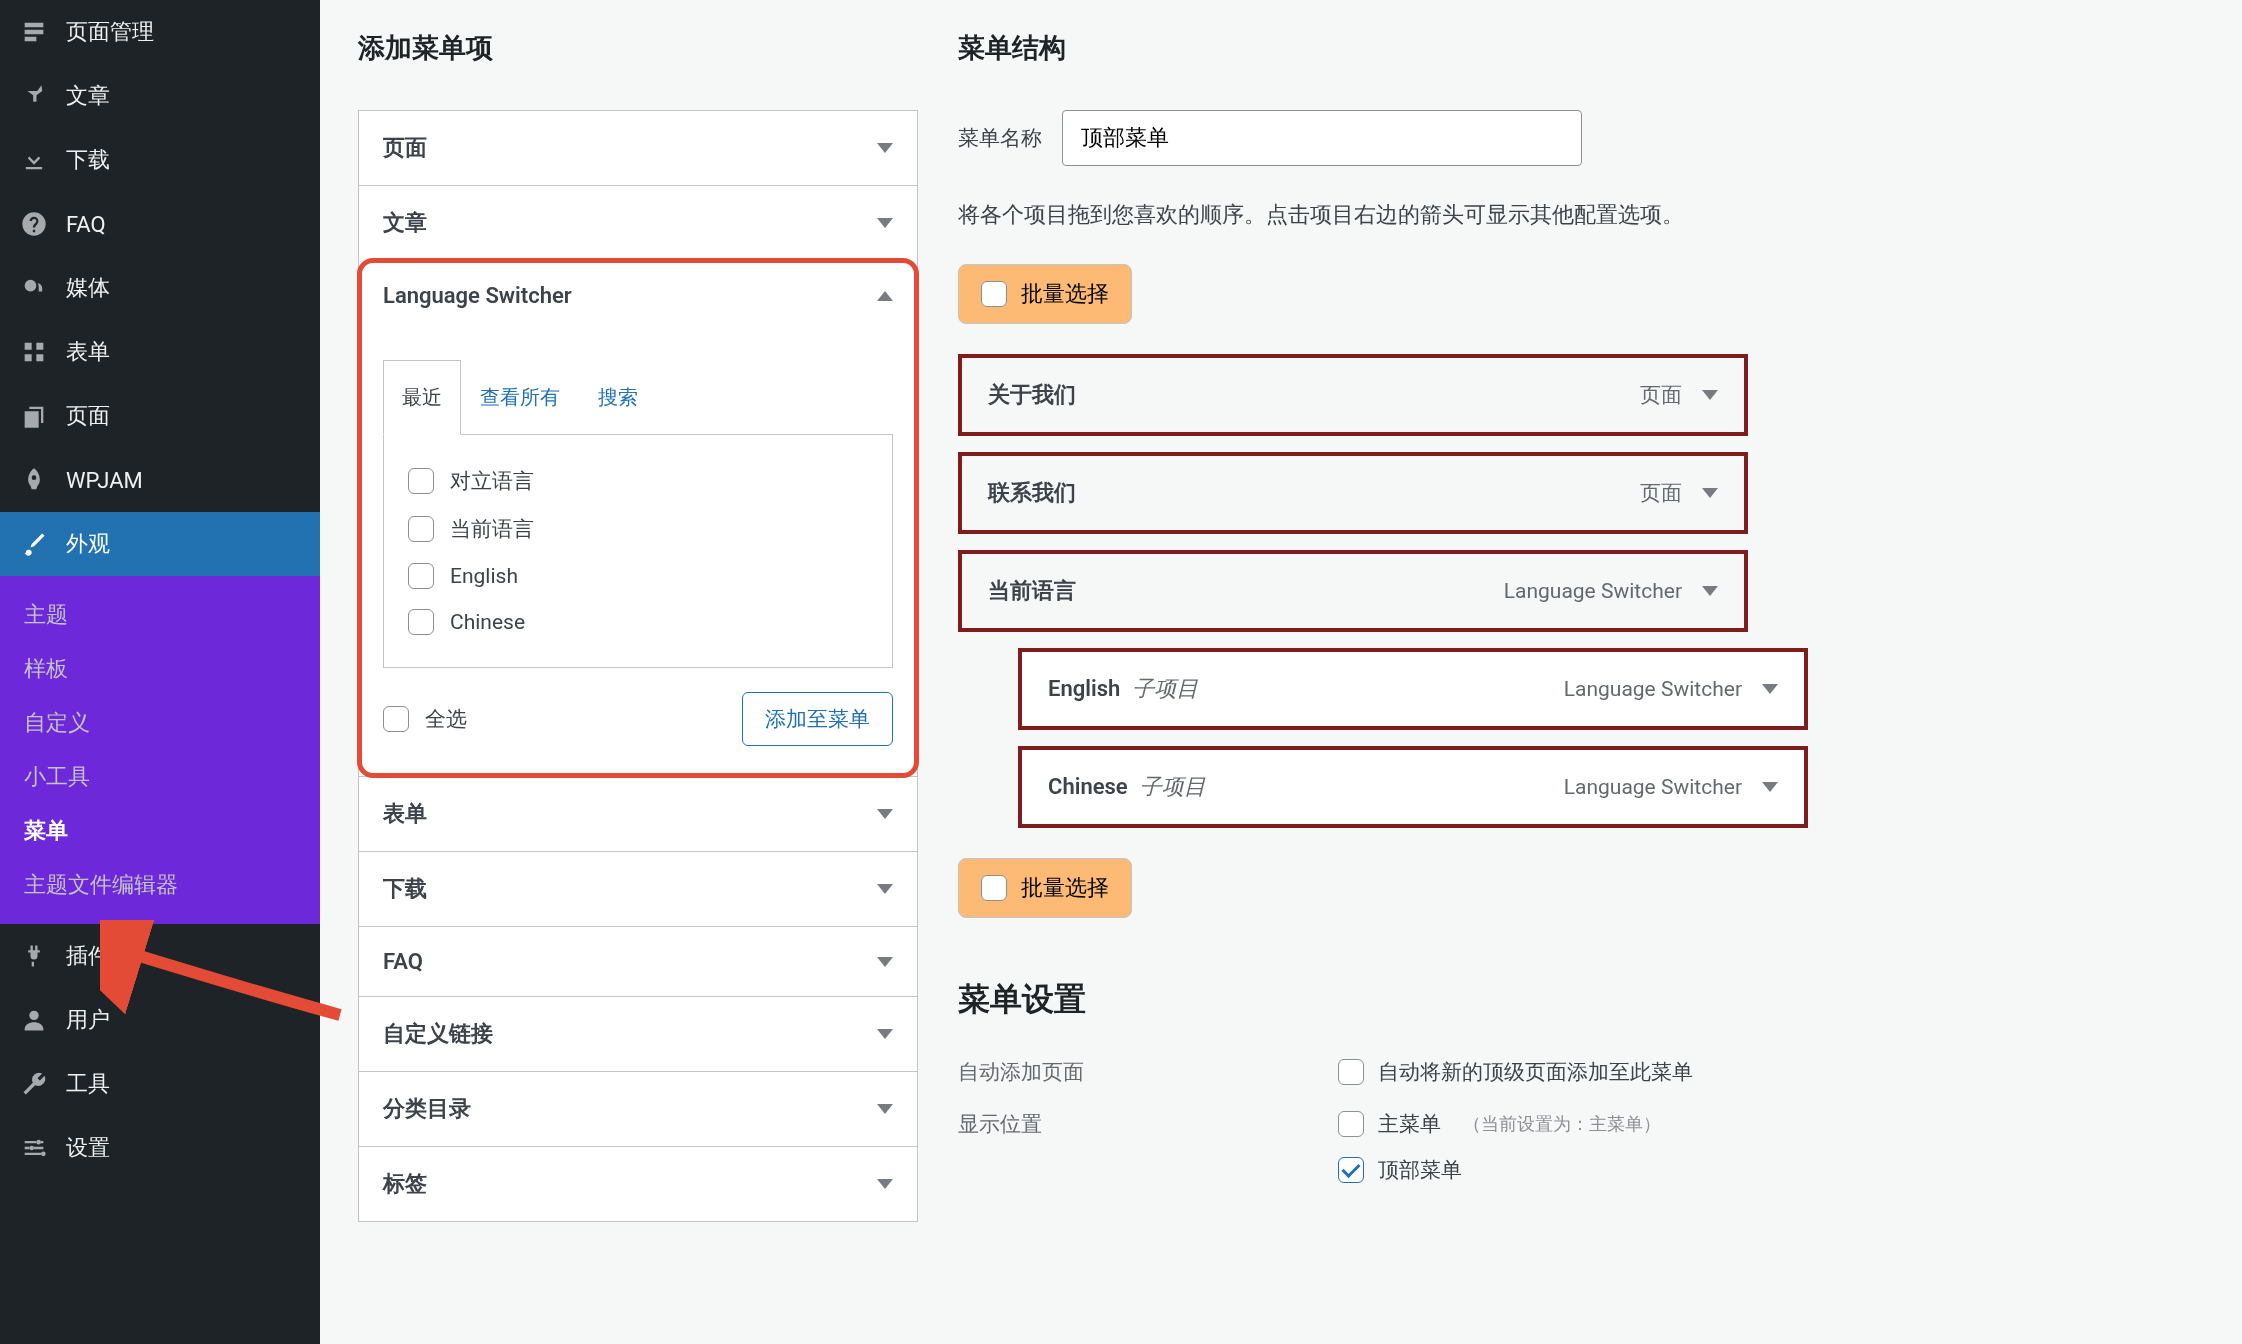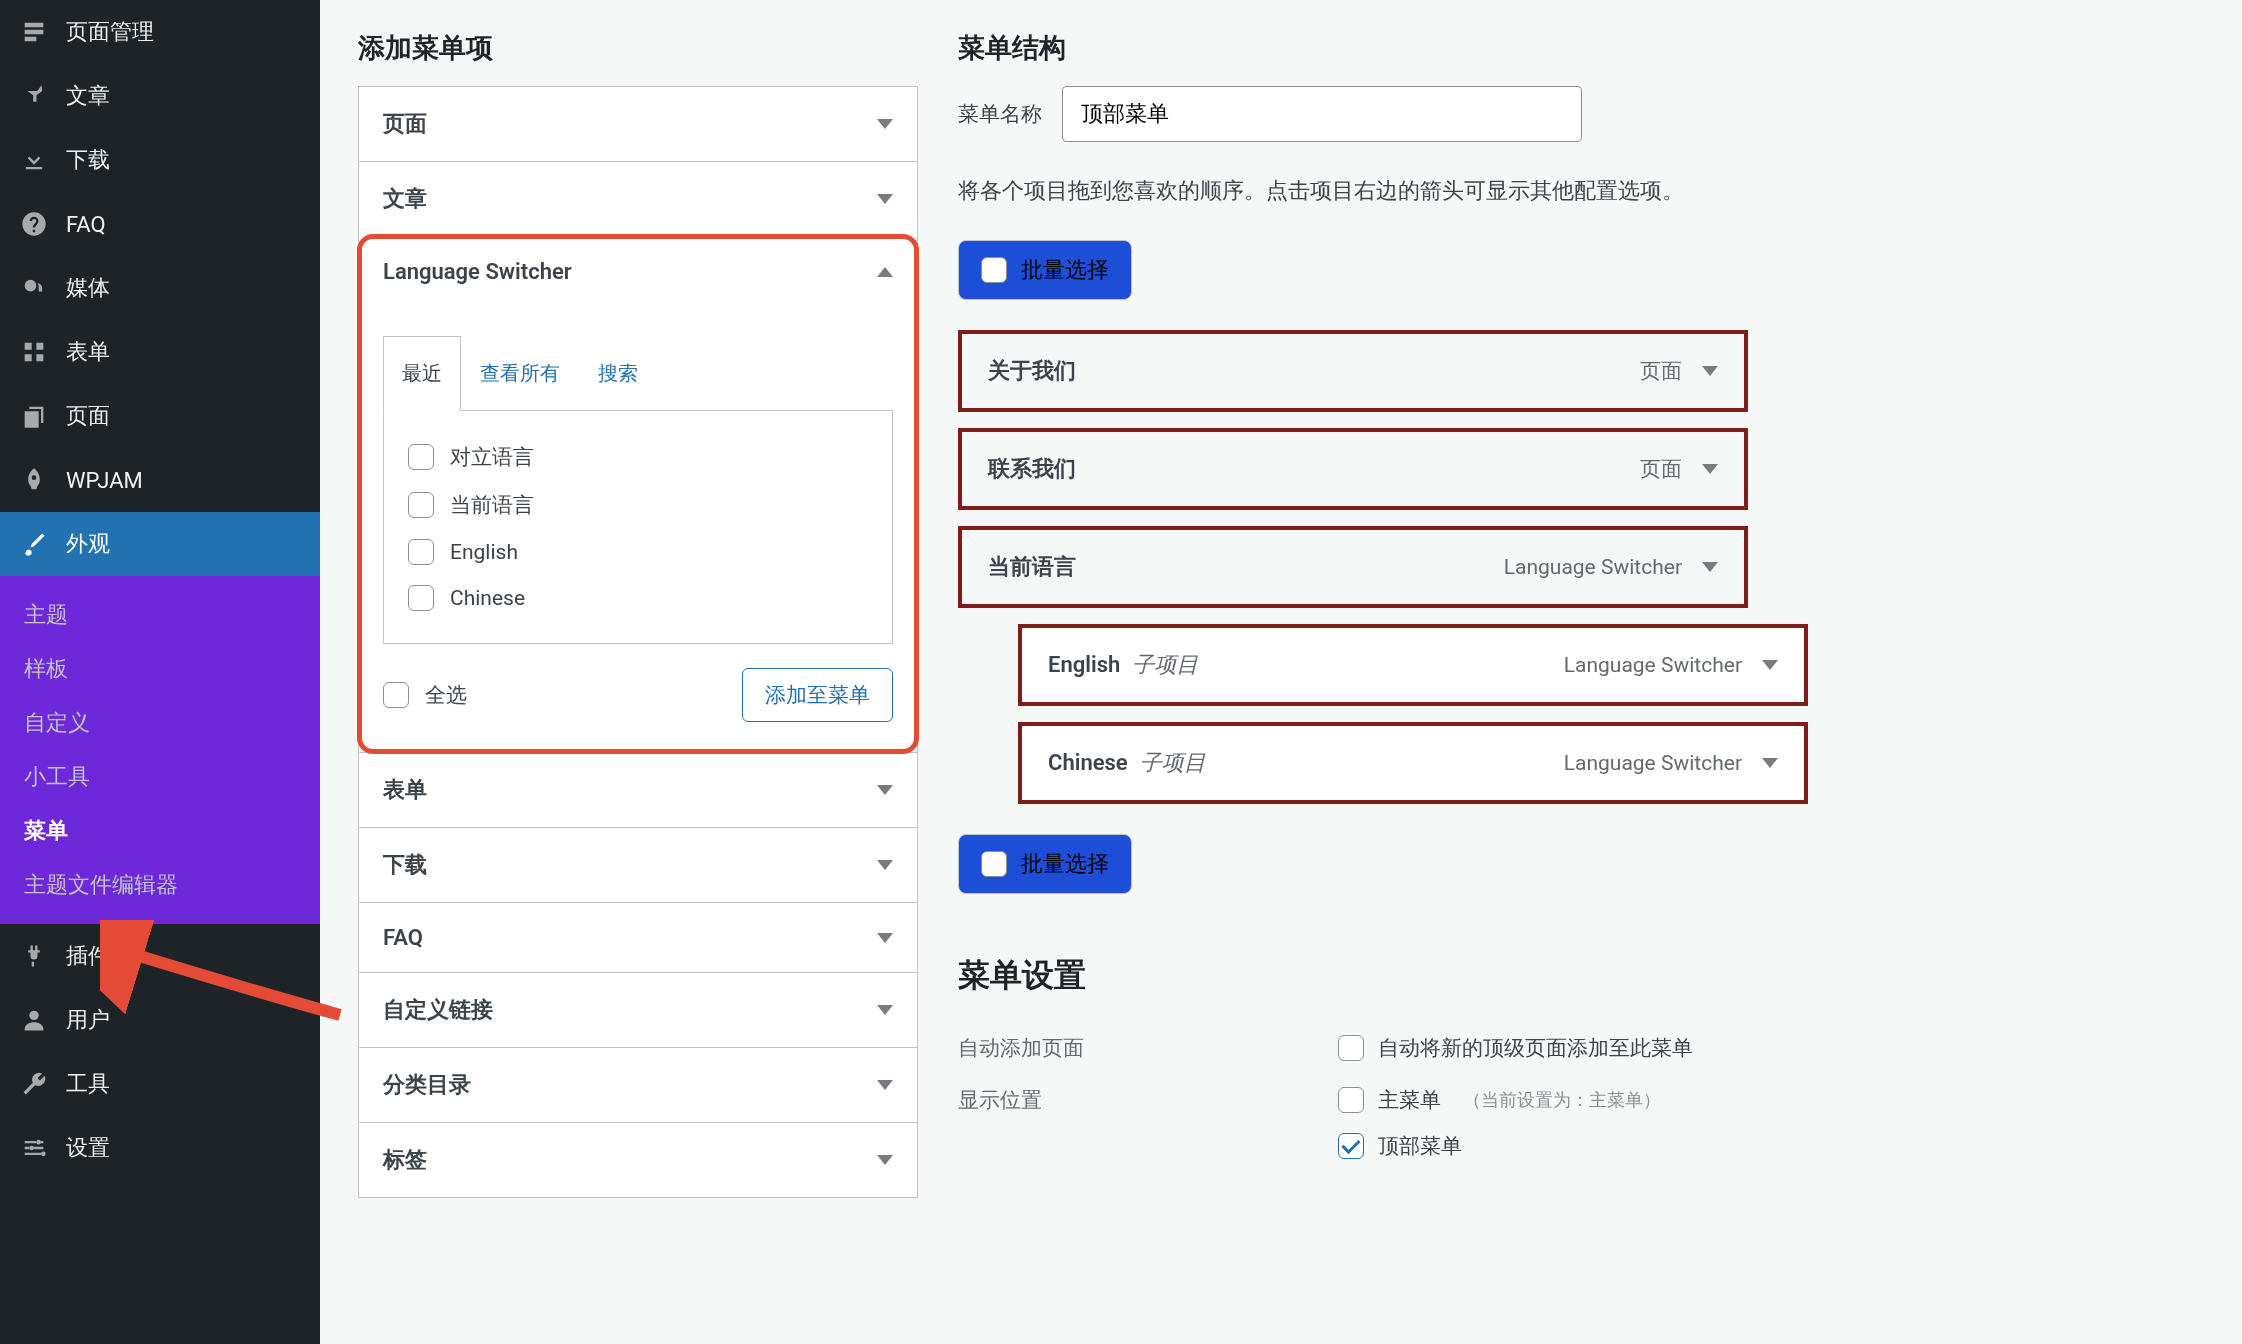--- a/index.html
+++ b/index.html
@@ -17,21 +17,21 @@
 .subitem { padding: 12px 24px; color: #c3c4c7; font-size: 22px; cursor: pointer; }
 .subitem.current { color: #fff; font-weight: 600; position: relative; }
 
 
 .arrow-annotation { position: absolute; left: 100px; top: 920px; pointer-events: none; z-index: 100; }
 
 
 .main { flex: 1; padding: 30px 38px; display: flex; gap: 40px; overflow: hidden; }
 .col-left { width: 560px; flex-shrink: 0; }
 .col-right { flex: 1; }
-h2 { font-size: 27px; font-weight: 600; margin-bottom: 20px; color: #1d2327; }
+h2 { font-size: 27px; font-weight: 600; margin-bottom: 44px; color: #1d2327; }
 
 
 .accordion { border: 1px solid #c3c4c7; background: #fff; }
 .acc-item { border-top: 1px solid #c3c4c7; }
 .acc-item:first-child { border-top: none; }
 .acc-header { display: flex; justify-content: space-between; align-items: center; padding: 22px 24px; cursor: pointer; font-size: 22px; font-weight: 600; }
 .triangle-down { width: 0; height: 0; border-left: 8px solid transparent; border-right: 8px solid transparent; border-top: 10px solid #787c82; }
 .triangle-up { width: 0; height: 0; border-left: 8px solid transparent; border-right: 8px solid transparent; border-bottom: 10px solid #787c82; }
 .acc-body { padding: 0; }
 .highlighted { outline: 5px solid #e44b36; outline-offset: -3px; border-radius: 14px; }
@@ -47,21 +47,21 @@
 .chk:checked::after { content: ""; position: absolute; left: 7px; top: 2px; width: 7px; height: 14px; border: solid #2271b1; border-width: 0 3px 3px 0; transform: rotate(45deg); }
 .acc-footer { display: flex; justify-content: space-between; align-items: center; padding: 24px 24px 30px; }
 .select-all { display: flex; align-items: center; gap: 16px; font-size: 21px; }
 .btn-outline { border: 1.5px solid #2271b1; color: #2271b1; background: #fff; padding: 12px 22px; font-size: 21px; border-radius: 6px; cursor: pointer; }
 
 
 .menu-name-row { display: flex; align-items: center; gap: 20px; margin-bottom: 34px; }
 .menu-name-label { font-size: 21px; }
 .menu-name-input { border: 1px solid #8c8f94; border-radius: 4px; padding: 14px 18px; font-size: 22px; width: 520px; }
 .helptext { font-size: 22px; margin-bottom: 34px; color: #3c434a; }
-.batch-btn { display: inline-flex; align-items: center; gap: 14px; border: 1px solid #c3c4c7; background: #1d4ed8; padding: 14px 22px; border-radius: 8px; font-size: 22px; cursor: pointer; margin-bottom: 30px; }
+.batch-btn { display: inline-flex; align-items: center; gap: 14px; border: 1px solid #c3c4c7; background: #fdba74; padding: 14px 22px; border-radius: 8px; font-size: 22px; cursor: pointer; margin-bottom: 30px; }
 
 
 .menu-items { margin-bottom: 30px; }
 .menu-item { display: flex; justify-content: space-between; align-items: center; background: #f6f7f7; border: 4px solid #7f1d1d; padding: 22px 26px; margin-bottom: 16px; width: 790px; cursor: move; gap: 11px; }
 .menu-item .left { font-size: 22px; font-weight: 600; }
 .menu-item .left .sub { font-weight: 400; font-style: italic; color: #646970; margin-left: 12px; }
 .menu-item .right { display: flex; align-items: center; gap: 20px; color: #646970; font-size: 21px; }
 .menu-item.indent { margin-left: 60px; background: #fff; }
 .menu-item.indent .left { font-weight: 600; }
 

